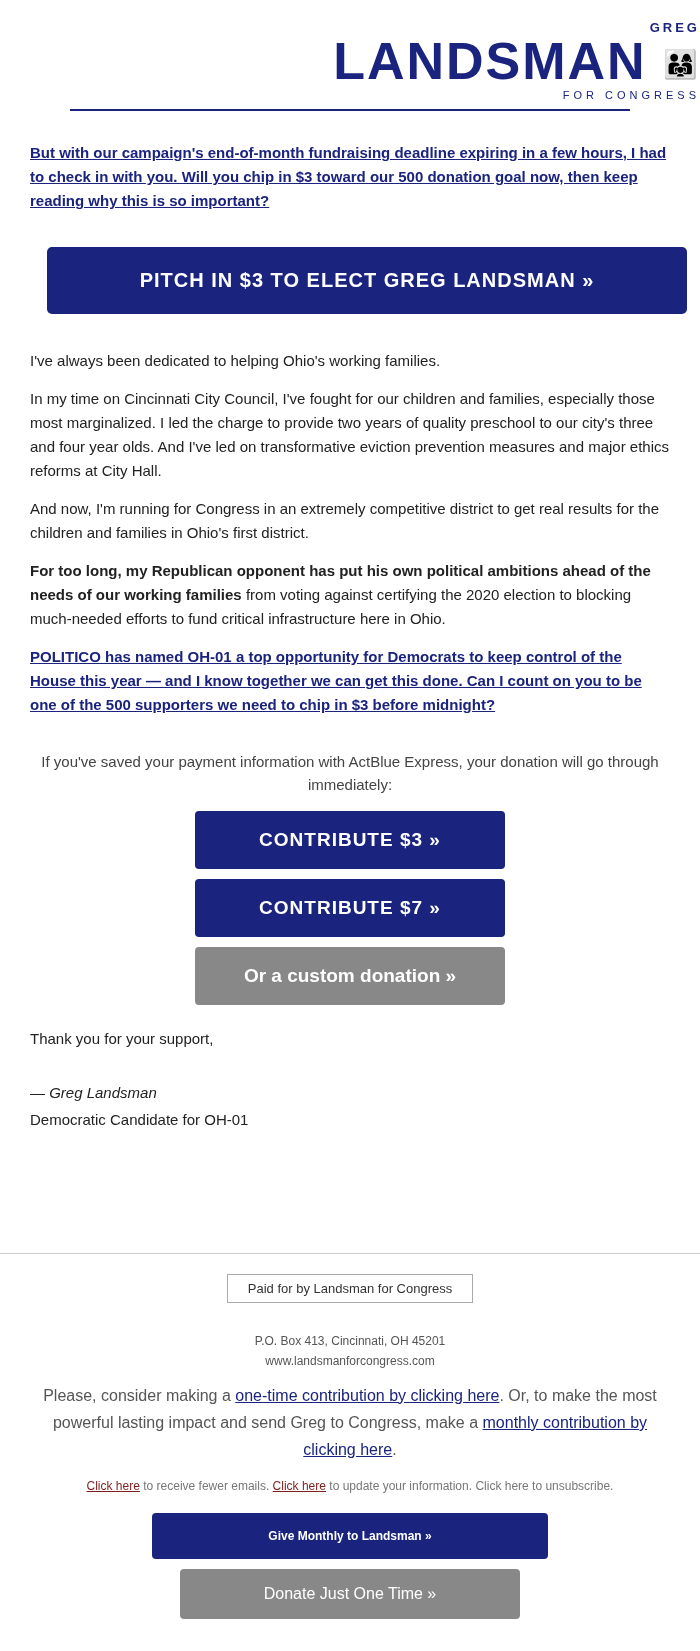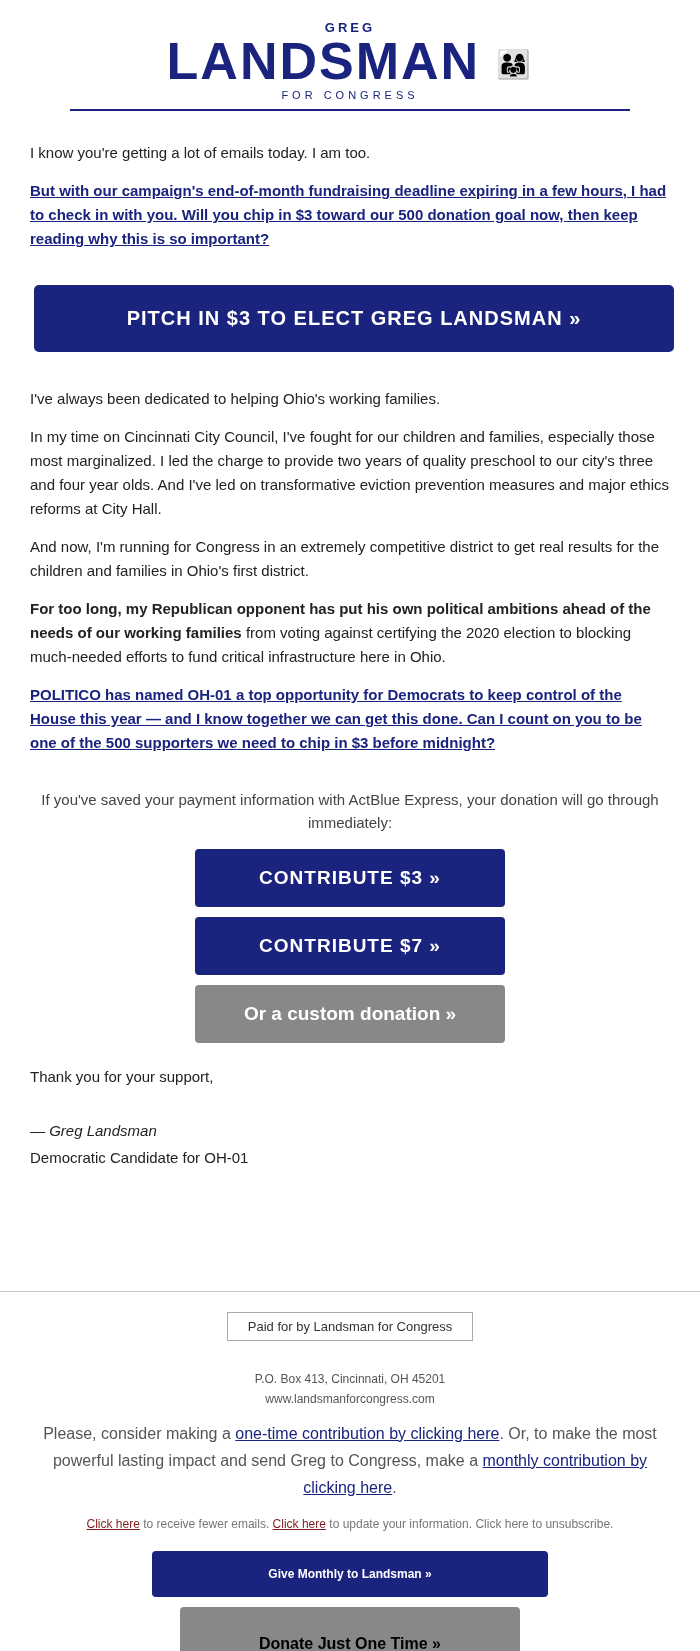--- a/index.html
+++ b/index.html
@@ -9,21 +9,21 @@
       color: #222;
       background: #fff;
       max-width: 700px;
       margin: 0 auto;
     }
     .email-container {
       padding: 0 30px;
       background: #fff;
     }
     .header {
-      text-align: center;
+      text-align: right;
       padding: 20px 0 15px;
     }
     .header-greg {
       font-size: 13px;
       font-weight: bold;
       letter-spacing: 3px;
       color: #1a237e;
       display: block;
     }
     .header-landsman {
@@ -67,21 +67,21 @@
     .cta-button-main {
       display: block;
       background: #1a237e;
       color: #fff;
       text-align: center;
       padding: 22px 20px;
       font-size: 20px;
       font-weight: 900;
       letter-spacing: 1px;
       border-radius: 5px;
-      margin: 10px 4px 20px;
+      margin: 10px 17px 20px;
       text-decoration: none;
       cursor: pointer;
       border: none;
       width: 100%;
     }
     .actblue-notice {
       text-align: center;
       font-size: 15px;
       color: #444;
       margin: 10px 0 15px;
@@ -185,26 +185,26 @@
       border: none;
       border-radius: 4px;
       padding: 16px 0;
       width: 396px;
       text-align: center;
       cursor: pointer;
       display: block;
     }
     .btn-onetime {
       background: #888;
-      color: #000000;
+      color: #ffffff;
       font-size: 16px;
-      font-weight: 700;
-      border: none;
-      border-radius: 4px;
-      padding: 28px 0;
+      font-weight: 400;
+      border: none;
+      border-radius: 4px;
+      padding: 16px 0;
       width: 340px;
       text-align: center;
       cursor: pointer;
       display: block;
     }
   </style>
 </head>
 <body>
 
 <div class="header">
@@ -213,21 +213,20 @@
     <span>LANDSMAN</span>
     <span class="header-family-icon">👨‍👩‍👧</span>
   </span>
   <span class="header-for-congress">FOR CONGRESS</span>
   <hr class="header-line">
 </div>
 
 <div class="email-container">
 
   <div class="body-text">
-    <p>I know you're getting a lot of emails today. I am too.</p>
 
     <p>
       <a href="#" class="link-blue">But with our campaign's end-of-month fundraising deadline expiring in a few hours, I had to check in with you. Will you chip in $3 toward our 500 donation goal now, then keep reading why this is so important?</a>
     </p>
   </div>
 
   <button class="cta-button-main">PITCH IN $3 TO ELECT GREG LANDSMAN »</button>
 
   <div class="body-text">
     <p>I've always been dedicated to helping Ohio's working families.</p>

